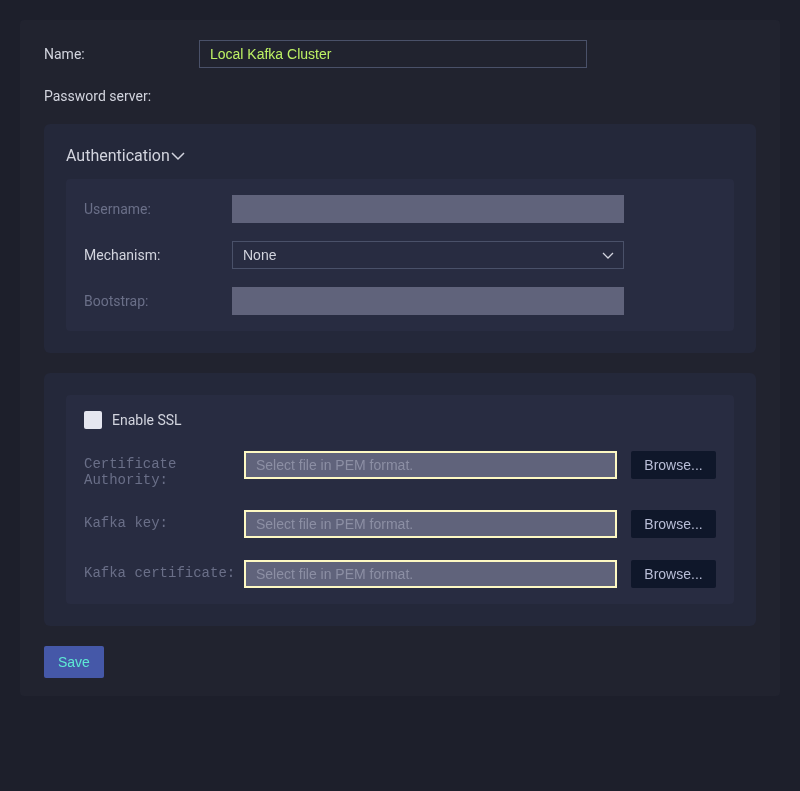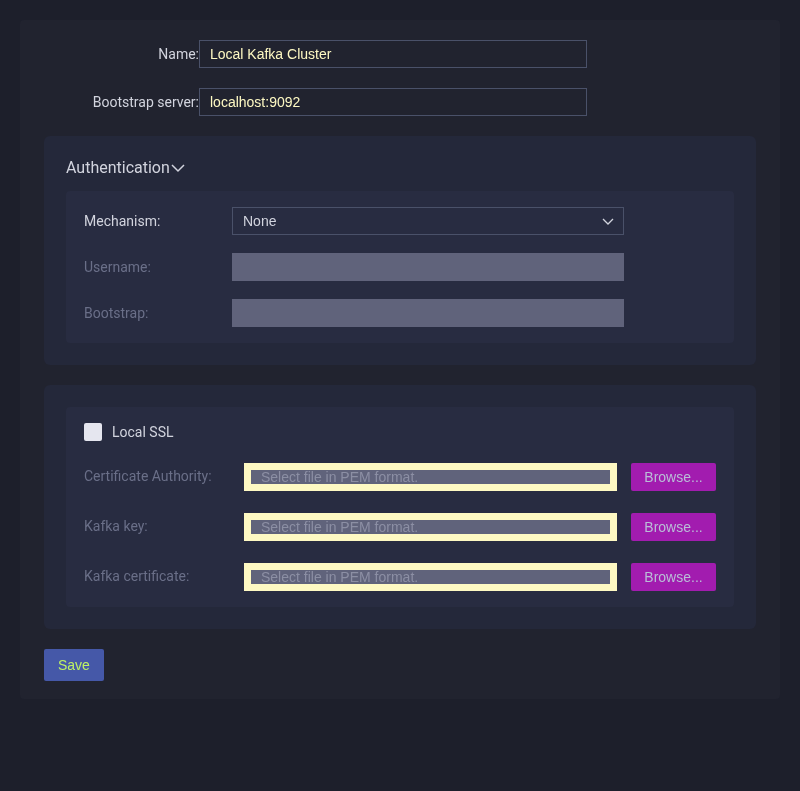--- a/index.html
+++ b/index.html
@@ -24,28 +24,27 @@
     }
     .form-row {
       display: flex;
       align-items: center;
       margin-bottom: 20px;
     }
     .form-label {
       width: 155px;
       color: #d2d4de;
       font-size: 14px;
-      text-align: right;
     }
     .text-input {
       width: 388px;
       height: 28px;
       background: transparent;
       border: 1px solid #4a5169;
-      color: #fef9c3;
+      color: #bef264;
       padding: 0 10px;
       font-size: 14px;
       outline: none;
     }
     .section {
       background: #24283a;
       border-radius: 6px;
       padding: 22px 22px 22px 22px;
       margin: 10px 0 20px 0;
     }
@@ -149,112 +148,112 @@
       margin-bottom: 22px;
     }
     .file-row:last-child {
       margin-bottom: 0;
     }
     .file-label {
       width: 160px;
       color: #6a6f88;
       font-size: 14px;
       padding-top: 5px;
+      font-family: Liberation Mono, monospace;
     }
     .file-input {
       flex: 1;
       height: 28px;
       background: #60637b;
-      border: 7px solid #fef9c3;
+      border: 2px solid #fef9c3;
       color: #8c8fa4;
       padding: 0 10px;
       font-size: 14px;
       outline: none;
       margin-right: 14px;
     }
     .file-input::placeholder {
       color: #8c8fa4;
     }
     .browse-btn {
       width: 85px;
       height: 28px;
-      background: #a21caf;
+      background: #0f172a;
       border: none;
       color: #b9bed7;
       font-size: 14px;
       cursor: pointer;
       border-radius: 2px;
     }
     .save-btn {
       height: 32px;
       padding: 0 14px;
       background: #4558a8;
       border: none;
-      color: #bef264;
+      color: #5eead4;
       font-size: 14px;
       cursor: pointer;
       border-radius: 2px;
     }
   </style>
 </head>
 <body>
 
 <div class="panel">
 
   <div class="form-row">
     <div class="form-label">Name:</div>
     <input class="text-input" type="text" value="Local Kafka Cluster" style="">
   </div>
 
   <div class="form-row">
-    <div class="form-label">Bootstrap server:</div>
-    <input class="text-input" type="text" value="localhost:9092" style="">
+    <div class="form-label">Password server:</div>
   </div>
 
   
   <div class="section">
     <div class="section-header">
       <div class="section-title">Authentication</div>
       <span class="chevron">
         <svg width="16" height="10" viewBox="0 0 16 10">
             <path d="M2 2 L8 8 L14 2" stroke="#d2d4de" stroke-width="1.5" fill="none"></path>
           </svg>
       </span>
     </div>
     <div class="section-body">
       <div class="inner-row">
+        <div class="inner-label label-dim">Username:</div>
+        <input class="disabled-input" type="text" disabled="" style="">
+      </div>
+      <div class="inner-row">
         <div class="inner-label label-normal">Mechanism:</div>
         <div class="select-wrapper">
           <select class="select">
             <option>None</option>
           </select>
           <span class="select-chevron">
             <svg width="12" height="8" viewBox="0 0 12 8">
                 <path d="M1 1 L6 6 L11 1" stroke="#d2d4de" stroke-width="1.3" fill="none"></path>
               </svg>
           </span>
         </div>
       </div>
       <div class="inner-row">
-        <div class="inner-label label-dim">Username:</div>
-        <input class="disabled-input" type="text" disabled="" style="">
-      </div>
-      <div class="inner-row">
         <div class="inner-label label-dim">Bootstrap:</div>
         <input class="disabled-input" type="password" disabled="" style="">
       </div>
     </div>
   </div>
 
   
   <div class="section">
     <div class="section-body">
       <div class="checkbox-row">
         <button class="checkbox"></button>
-        <span class="checkbox-label">Local SSL</span>
+        <span class="checkbox-label">Enable SSL</span>
       </div>
 
       <div class="file-row">
         <div class="file-label">Certificate Authority:</div>
         <input class="file-input" type="text" disabled="" placeholder="Select file in PEM format." style="">
         <button class="browse-btn">Browse...</button>
       </div>
 
       <div class="file-row">
         <div class="file-label">Kafka key:</div>

